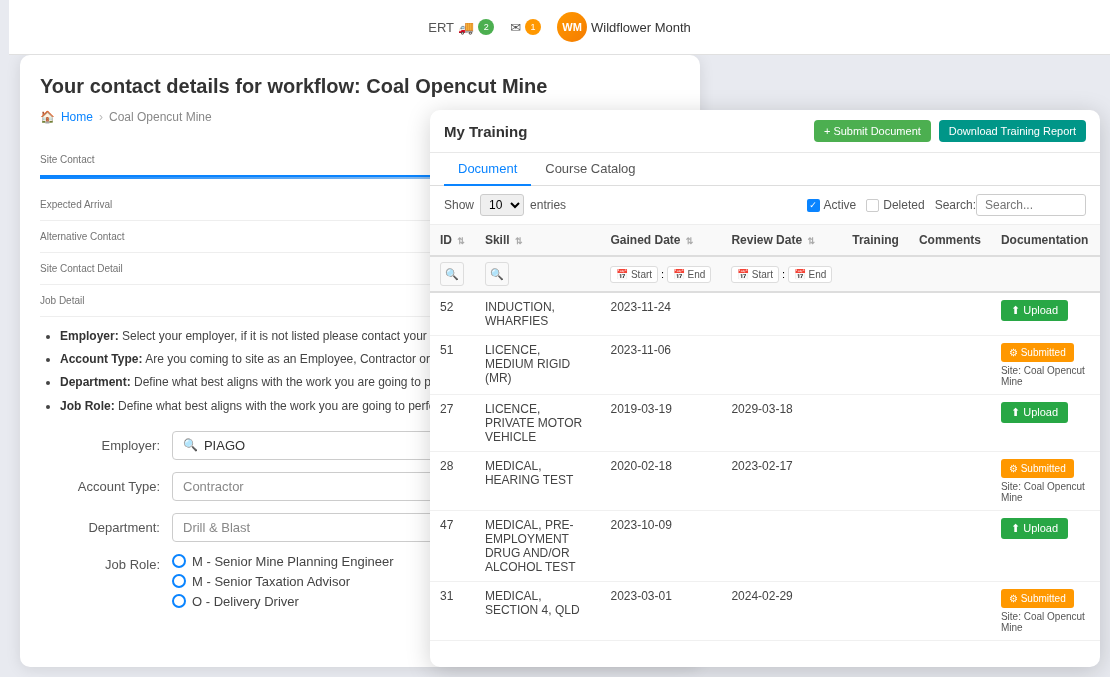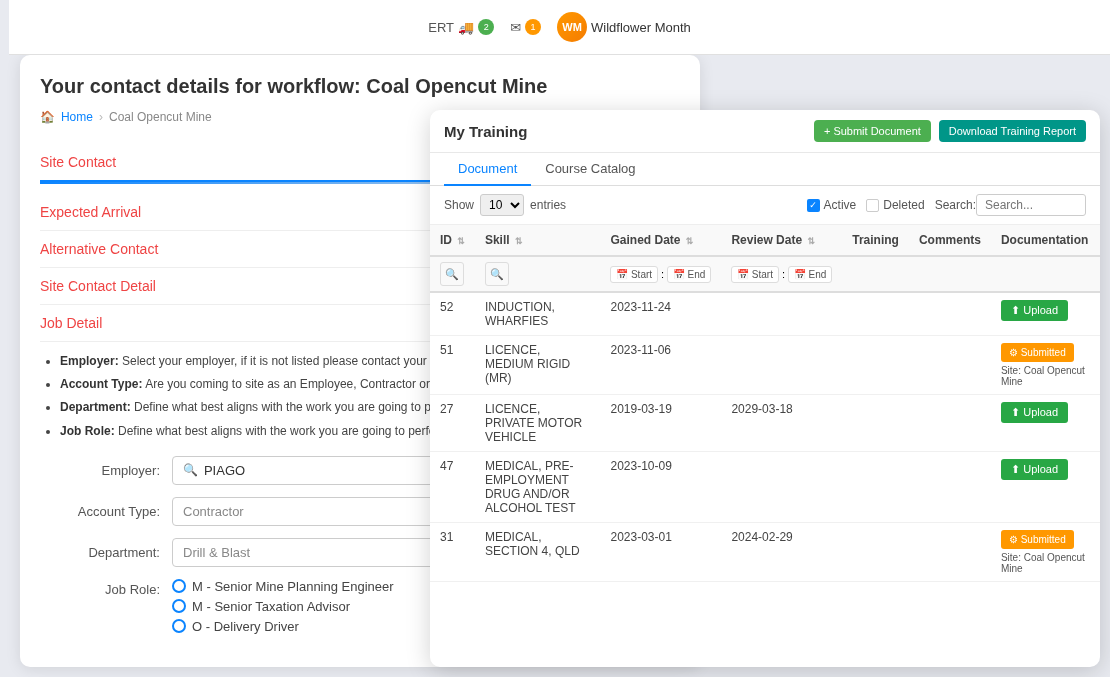--- a/index.html
+++ b/index.html
@@ -83,22 +83,22 @@
     }
     .breadcrumb a { color: #0a84ff; text-decoration: none; }
     .breadcrumb-sep { color: #bbb; }
 
     .nav-links { margin-bottom: 10px; }
     .nav-link-item {
       display: flex;
       align-items: flex-end;
       padding: 10px 0;
       border-bottom: 1px solid #eee;
-      color: #ef4444;
-      font-size: 14px;
+      color: #737373;
+      font-size: 10px;
       cursor: pointer;
     }
     .nav-link-item.active {
       border-bottom: 2px solid #0a84ff;
       font-weight: 500;
     }
     .nav-link-item:first-child {
       border-bottom: 2px solid #0a84ff;
     }
 
@@ -585,20 +585,32 @@
           <td>LICENCE, PRIVATE MOTOR VEHICLE</td>
           <td>2019-03-19</td>
           <td>2029-03-18</td>
           <td></td>
           <td></td>
           <td>
             <button class="btn-upload">⬆ Upload</button>
           </td>
         </tr>
 
+        <tr>
+          <td>28</td>
+          <td>MEDICAL, HEARING TEST</td>
+          <td>2020-02-18</td>
+          <td>2023-02-17</td>
+          <td></td>
+          <td></td>
+          <td>
+            <button class="btn-submitted">⚙ Submitted</button>
+            <div class="submitted-site">Site: Coal Opencut Mine</div>
+          </td>
+        </tr>
 
         <tr>
           <td>47</td>
           <td>MEDICAL, PRE-EMPLOYMENT DRUG AND/OR ALCOHOL TEST</td>
           <td>2023-10-09</td>
           <td></td>
           <td></td>
           <td></td>
           <td>
             <button class="btn-upload">⬆ Upload</button>

